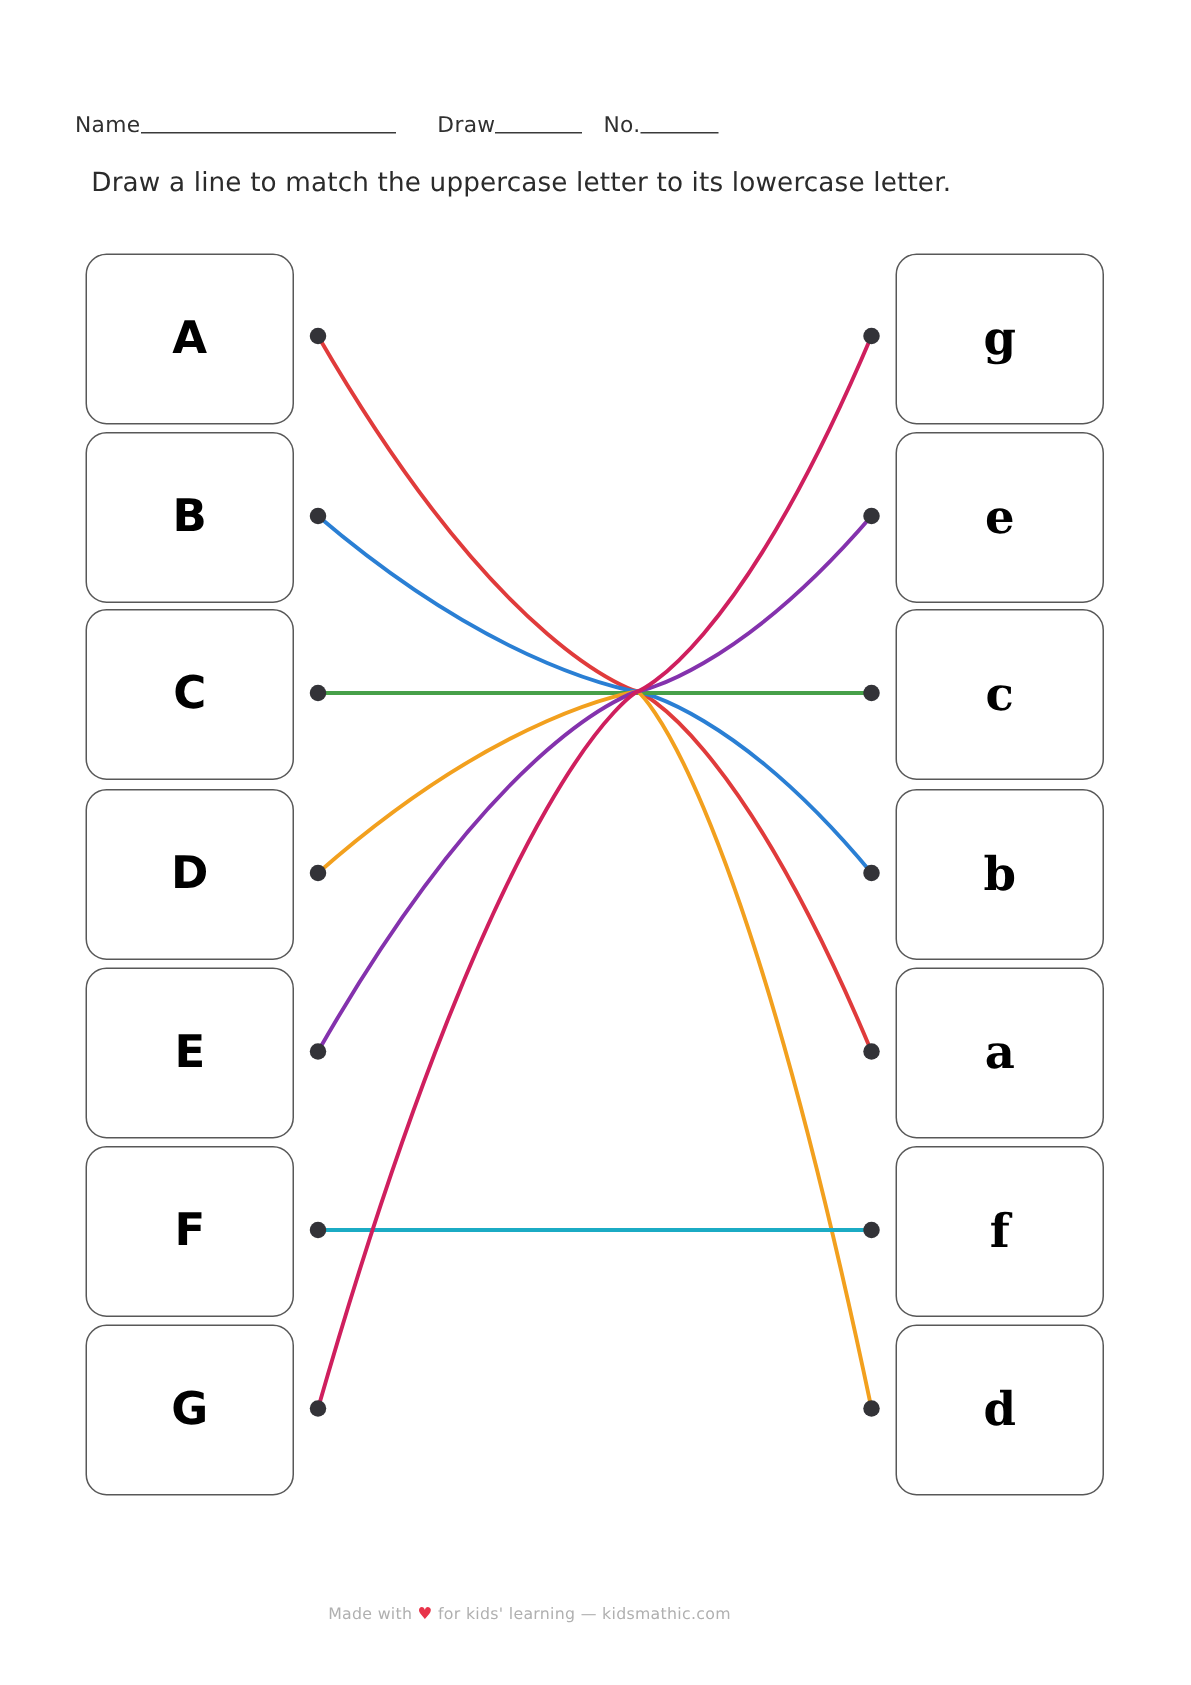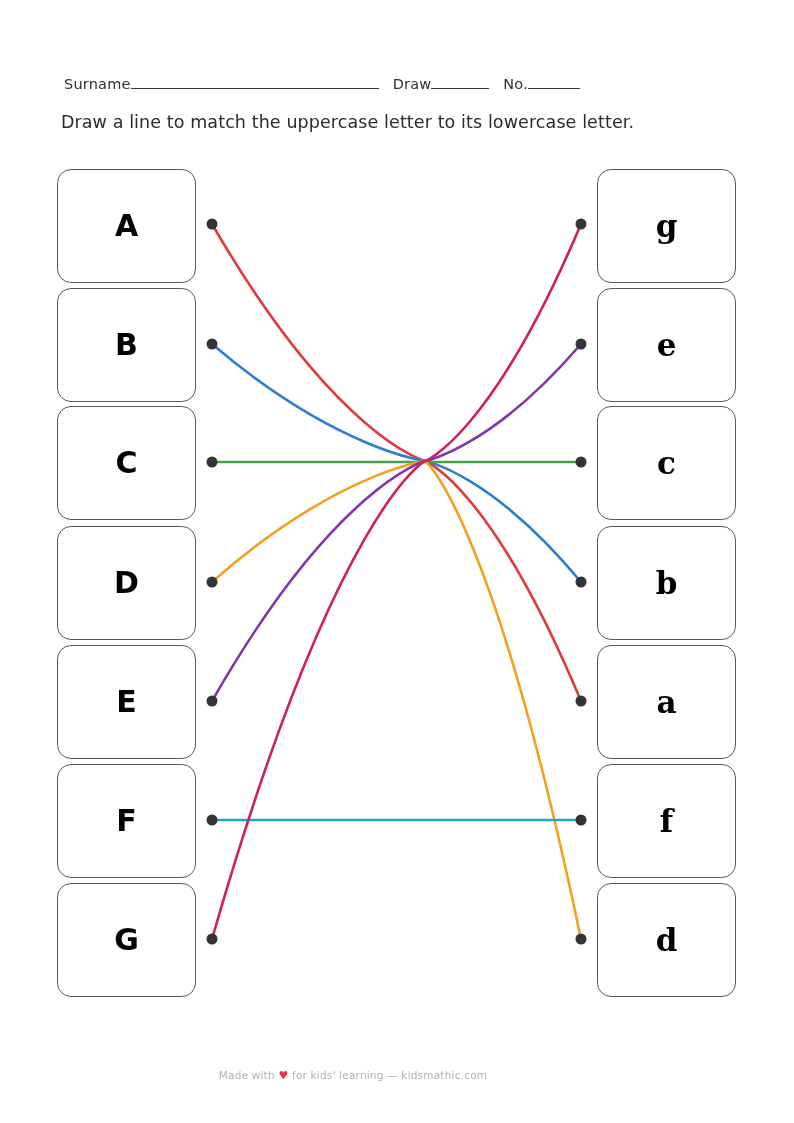--- a/index.html
+++ b/index.html
@@ -117,25 +117,25 @@
     font-size: 10.5px;
     color: #b0b0b0;
     letter-spacing: 0.2px;
   }
   .footer .heart { color: #e8344a; font-size: 11px; }
 </style>
 </head>
 <body>
 
 <div class="header-row">
+  <div class="field">
+    <span class="field-label">Name</span>
+    <span class="field-rule rule-name"></span>
+  </div>
   <span class="field-gap"></span>
-  <div class="field">
-    <span class="field-label">Surname</span>
-    <span class="field-rule rule-surname"></span>
-  </div>
   <span class="field-gap"></span>
   <div class="field">
     <span class="field-label">Draw</span>
     <span class="field-rule rule-class"></span>
   </div>
   <span class="field-gap"></span>
   <div class="field">
     <span class="field-label">No.</span>
     <span class="field-rule rule-no"></span>
   </div>

